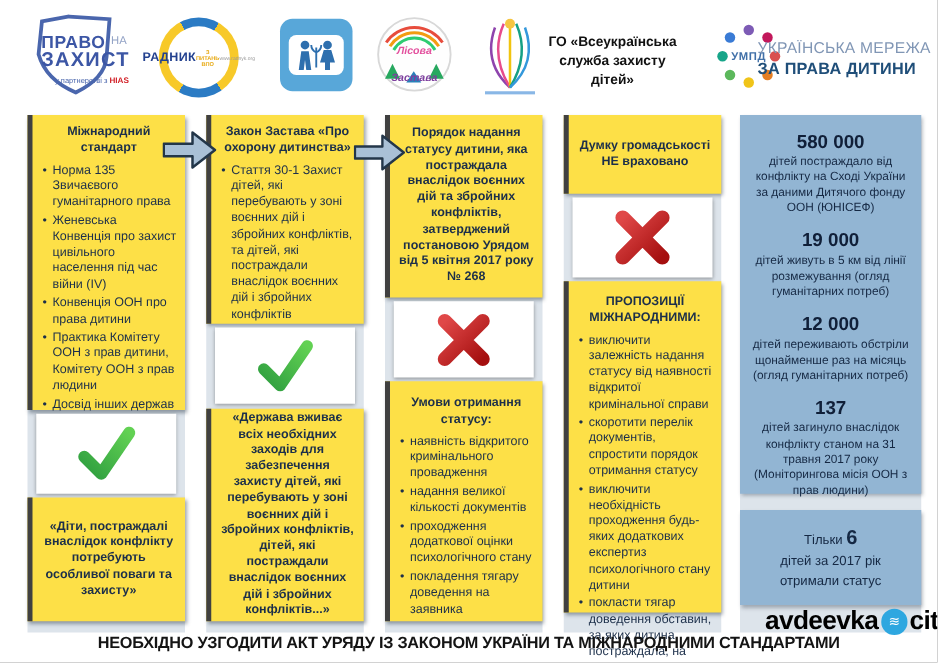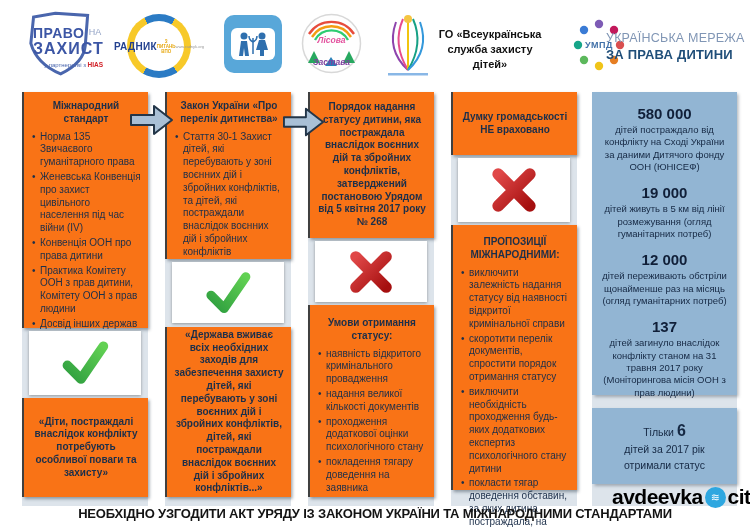--- a/index.html
+++ b/index.html
@@ -32,22 +32,22 @@
   .lg6 { left:436px; top:27px; width:108px; text-align:center; font-weight:700; font-size:11px; color:#111; line-height:1.35; }
   .lg7 { left:571px; top:17px; width:56px; height:56px; }
   .lg7 .abbr { position:absolute; inset:0; display:flex; align-items:center; justify-content:center;
                font-weight:700; font-size:9px; color:#4170a8; letter-spacing:.5px; }
   .lg8 { left:606px; top:31px; width:142px; line-height:1.25; }
   .lg8 .t1 { font-size:12.5px; color:#8096b5; letter-spacing:.2px; }
   .lg8 .t2 { font-size:13px; font-weight:800; color:#1f4e79; letter-spacing:.2px; }
 
   
   .strip { position:absolute; top:100px; height:406px; background:#dde4eb; }
-  .bluebox { position:absolute; background:#f97316; color:#1c2f4a; font-size:10px; line-height:1.28;
-             border-left:2px solid #404040; box-shadow:1.5px 2px 3px rgba(40,55,70,.45); padding:8px 7px; }
+  .bluebox { position:absolute; background:#fde047; color:#1c2f4a; font-size:10px; line-height:1.28;
+             border-left:4px solid #404040; box-shadow:1.5px 2px 3px rgba(40,55,70,.45); padding:8px 7px; }
   .bluebox5 { position:absolute; background:#92b5d3; color:#152843; box-shadow:1.5px 2px 3px rgba(40,55,70,.35); }
   .boxtitle { font-weight:700; text-align:center; margin-bottom:5px; }
   .b { position:relative; padding-left:9px; margin-top:2px; }
   .b::before { content:"•"; position:absolute; left:1px; }
   .quote { display:flex; align-items:center; justify-content:center; text-align:center; font-weight:700; }
   .centerbold { display:flex; align-items:center; justify-content:center; text-align:center; font-weight:700; }
   .markbox { position:absolute; background:#fff; box-shadow:0 1px 3px rgba(0,0,0,.35);
              display:flex; align-items:center; justify-content:center; }
 
   
@@ -170,21 +170,21 @@
         <stop offset="0" stop-color="#2e9e3f"></stop>
             <stop offset="1" stop-color="#62d153"></stop>
           </linearGradient>
         </defs>
       <path d="M13 33 L30 50 L58 9" fill="none" stroke="url(#g1)" stroke-width="12" stroke-linecap="round" stroke-linejoin="round"></path>
     </svg>
   </div>
   <div class="bluebox quote" style="left:22px;top:398px;width:126px;height:99px;">«Діти, постраждалі внаслідок конфлікту потребують особливої поваги та захисту»</div>
 
   <div class="bluebox" style="left:165px;top:92px;width:126px;height:167px;">
-    <div class="boxtitle">Закон України «Про перелік дитинства»</div>
+    <div class="boxtitle">Закон Застава «Про охорону дитинства»</div>
     <div class="b">Стаття 30-1 Захист дітей, які перебувають у зоні воєнних дій і збройних конфліктів, та дітей, які постраждали внаслідок воєнних дій і збройних конфліктів</div>
   </div>
   <div class="markbox" style="left:172px;top:262px;width:112px;height:61px;">
     <svg width="54" height="48" viewBox="0 0 70 60">
       <path d="M13 33 L30 50 L58 9" fill="none" stroke="url(#g1)" stroke-width="12" stroke-linecap="round" stroke-linejoin="round"></path>
     </svg>
   </div>
   <div class="bluebox quote" style="left:165px;top:327px;width:126px;height:170px;">«Держава вживає всіх необхідних заходів для забезпечення захисту дітей, які перебувають у зоні воєнних дій і збройних конфліктів, дітей, які постраждали внаслідок воєнних дій і збройних конфліктів...»</div>
 
   <div class="bluebox centerbold" style="left:308px;top:92px;width:126px;height:146px;">Порядок надання статусу дитини, яка постраждала внаслідок воєнних дій та збройних конфліктів, затверджений постановою Урядом від 5 квітня 2017 року № 268</div>

